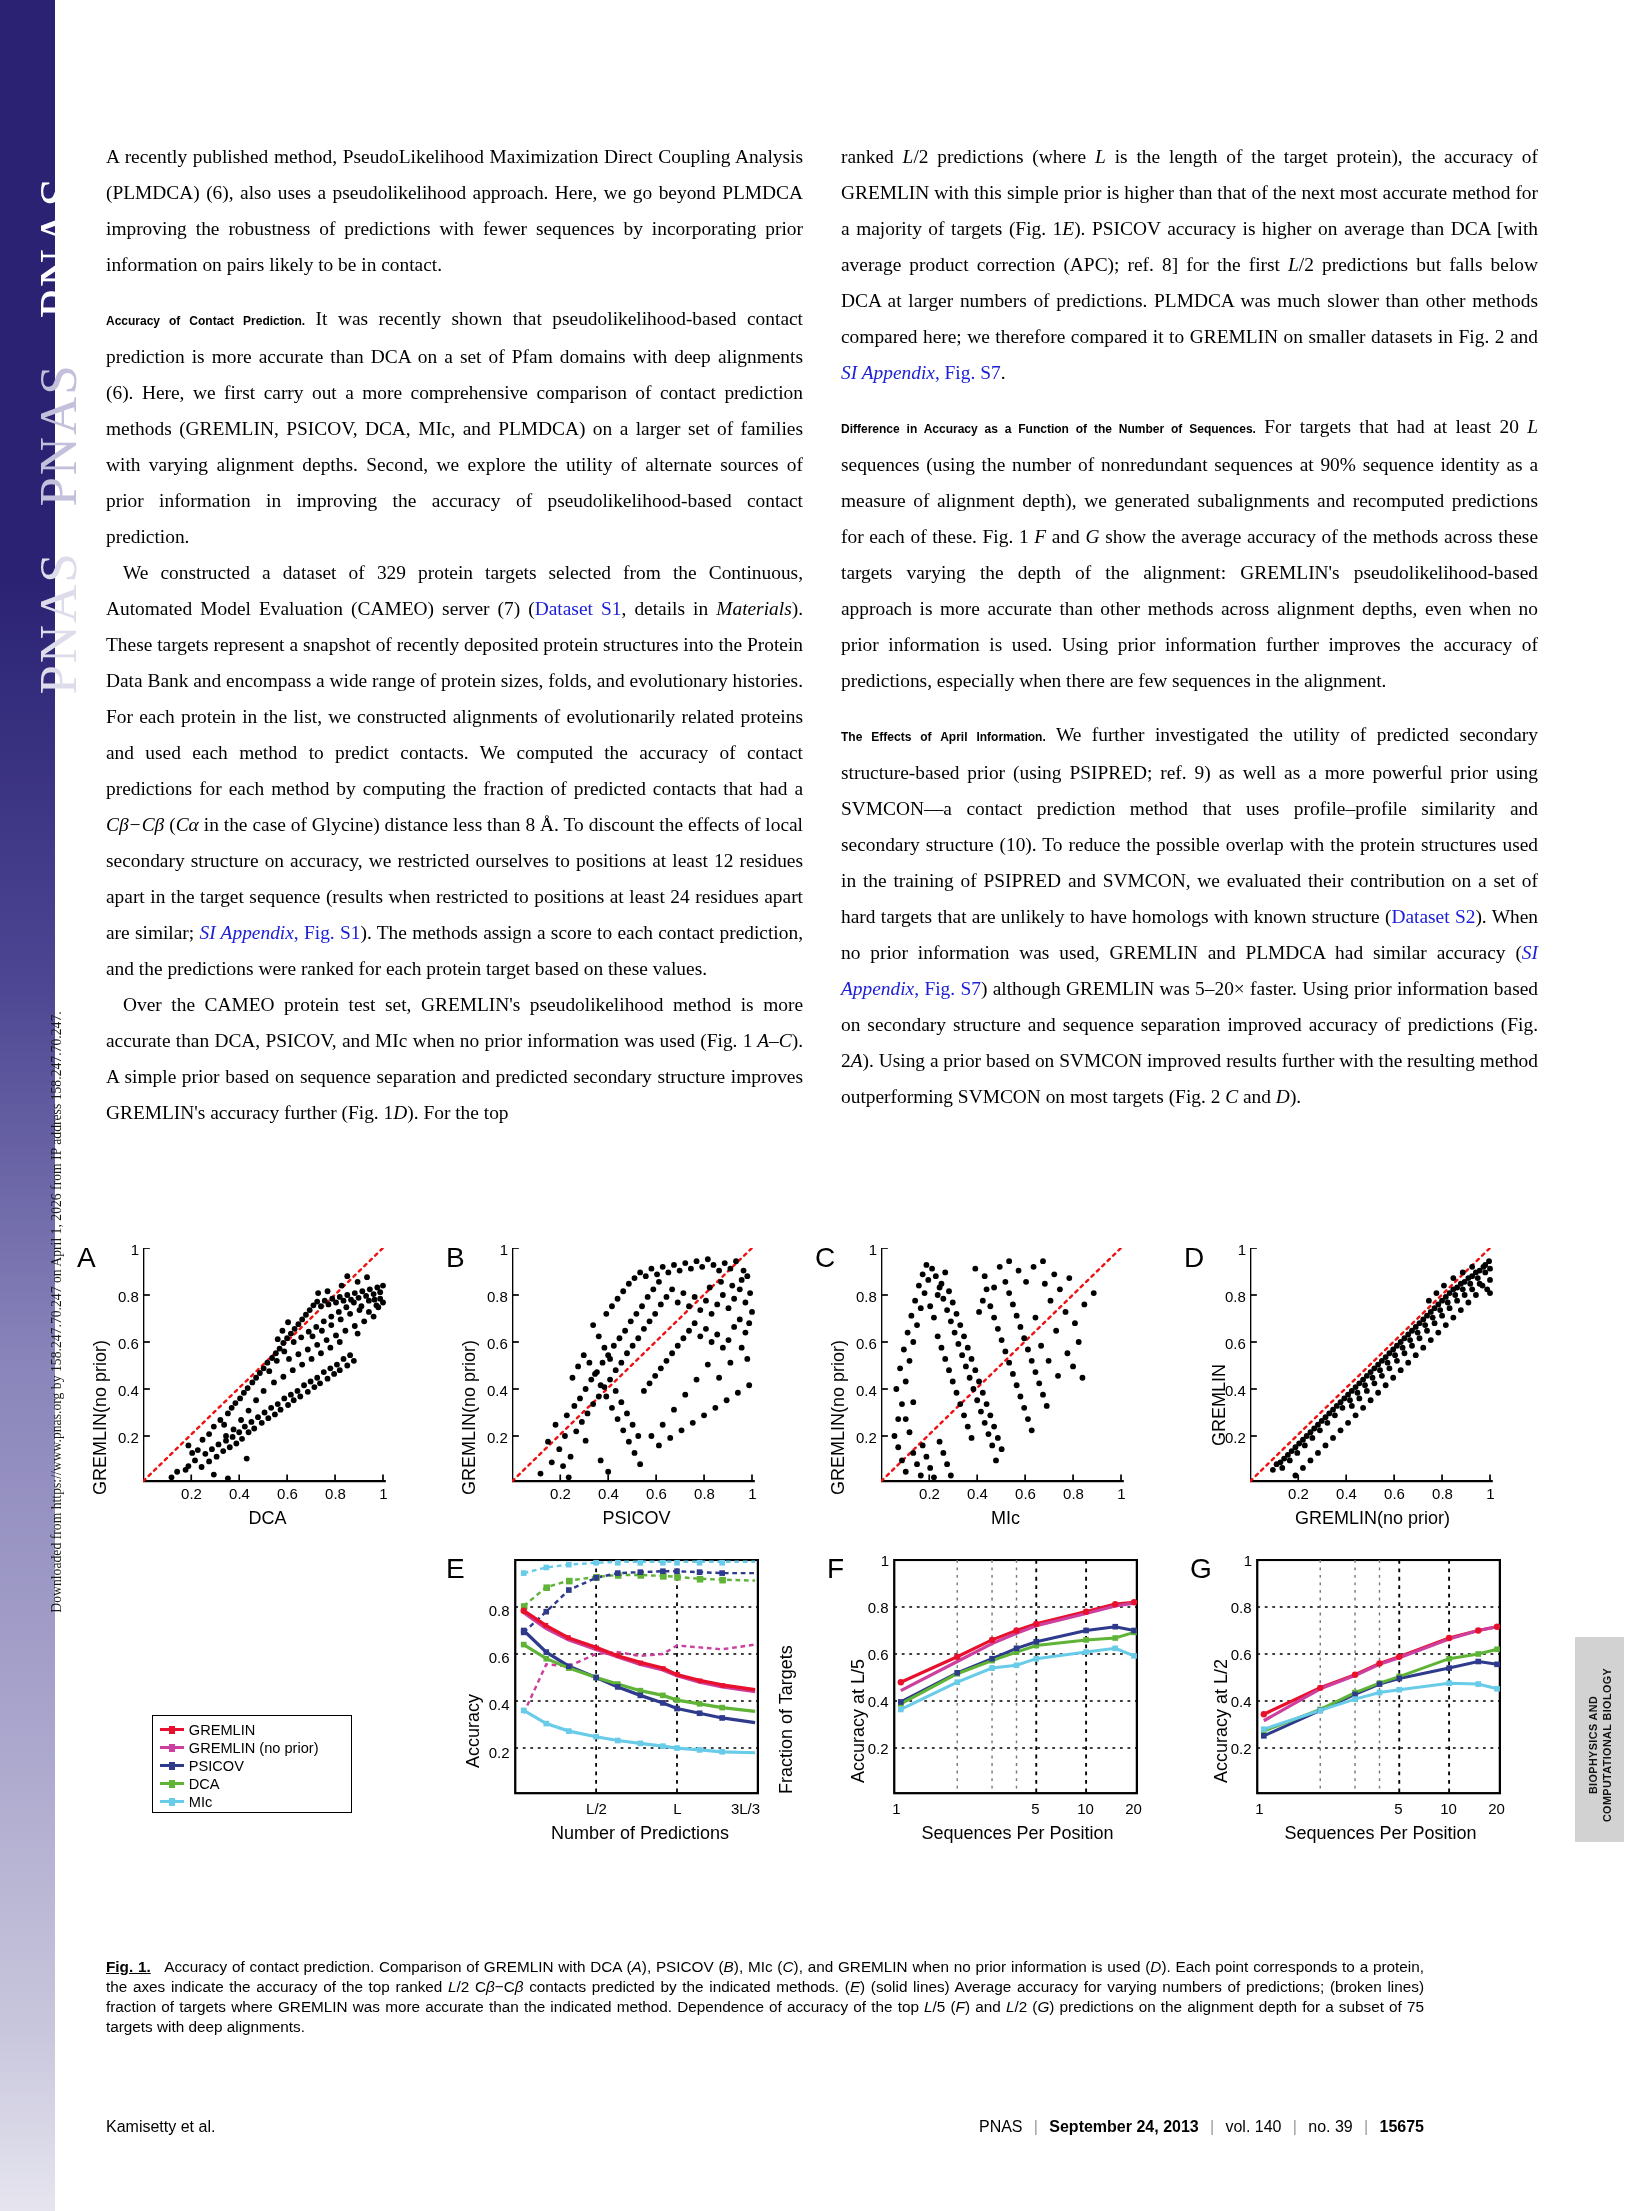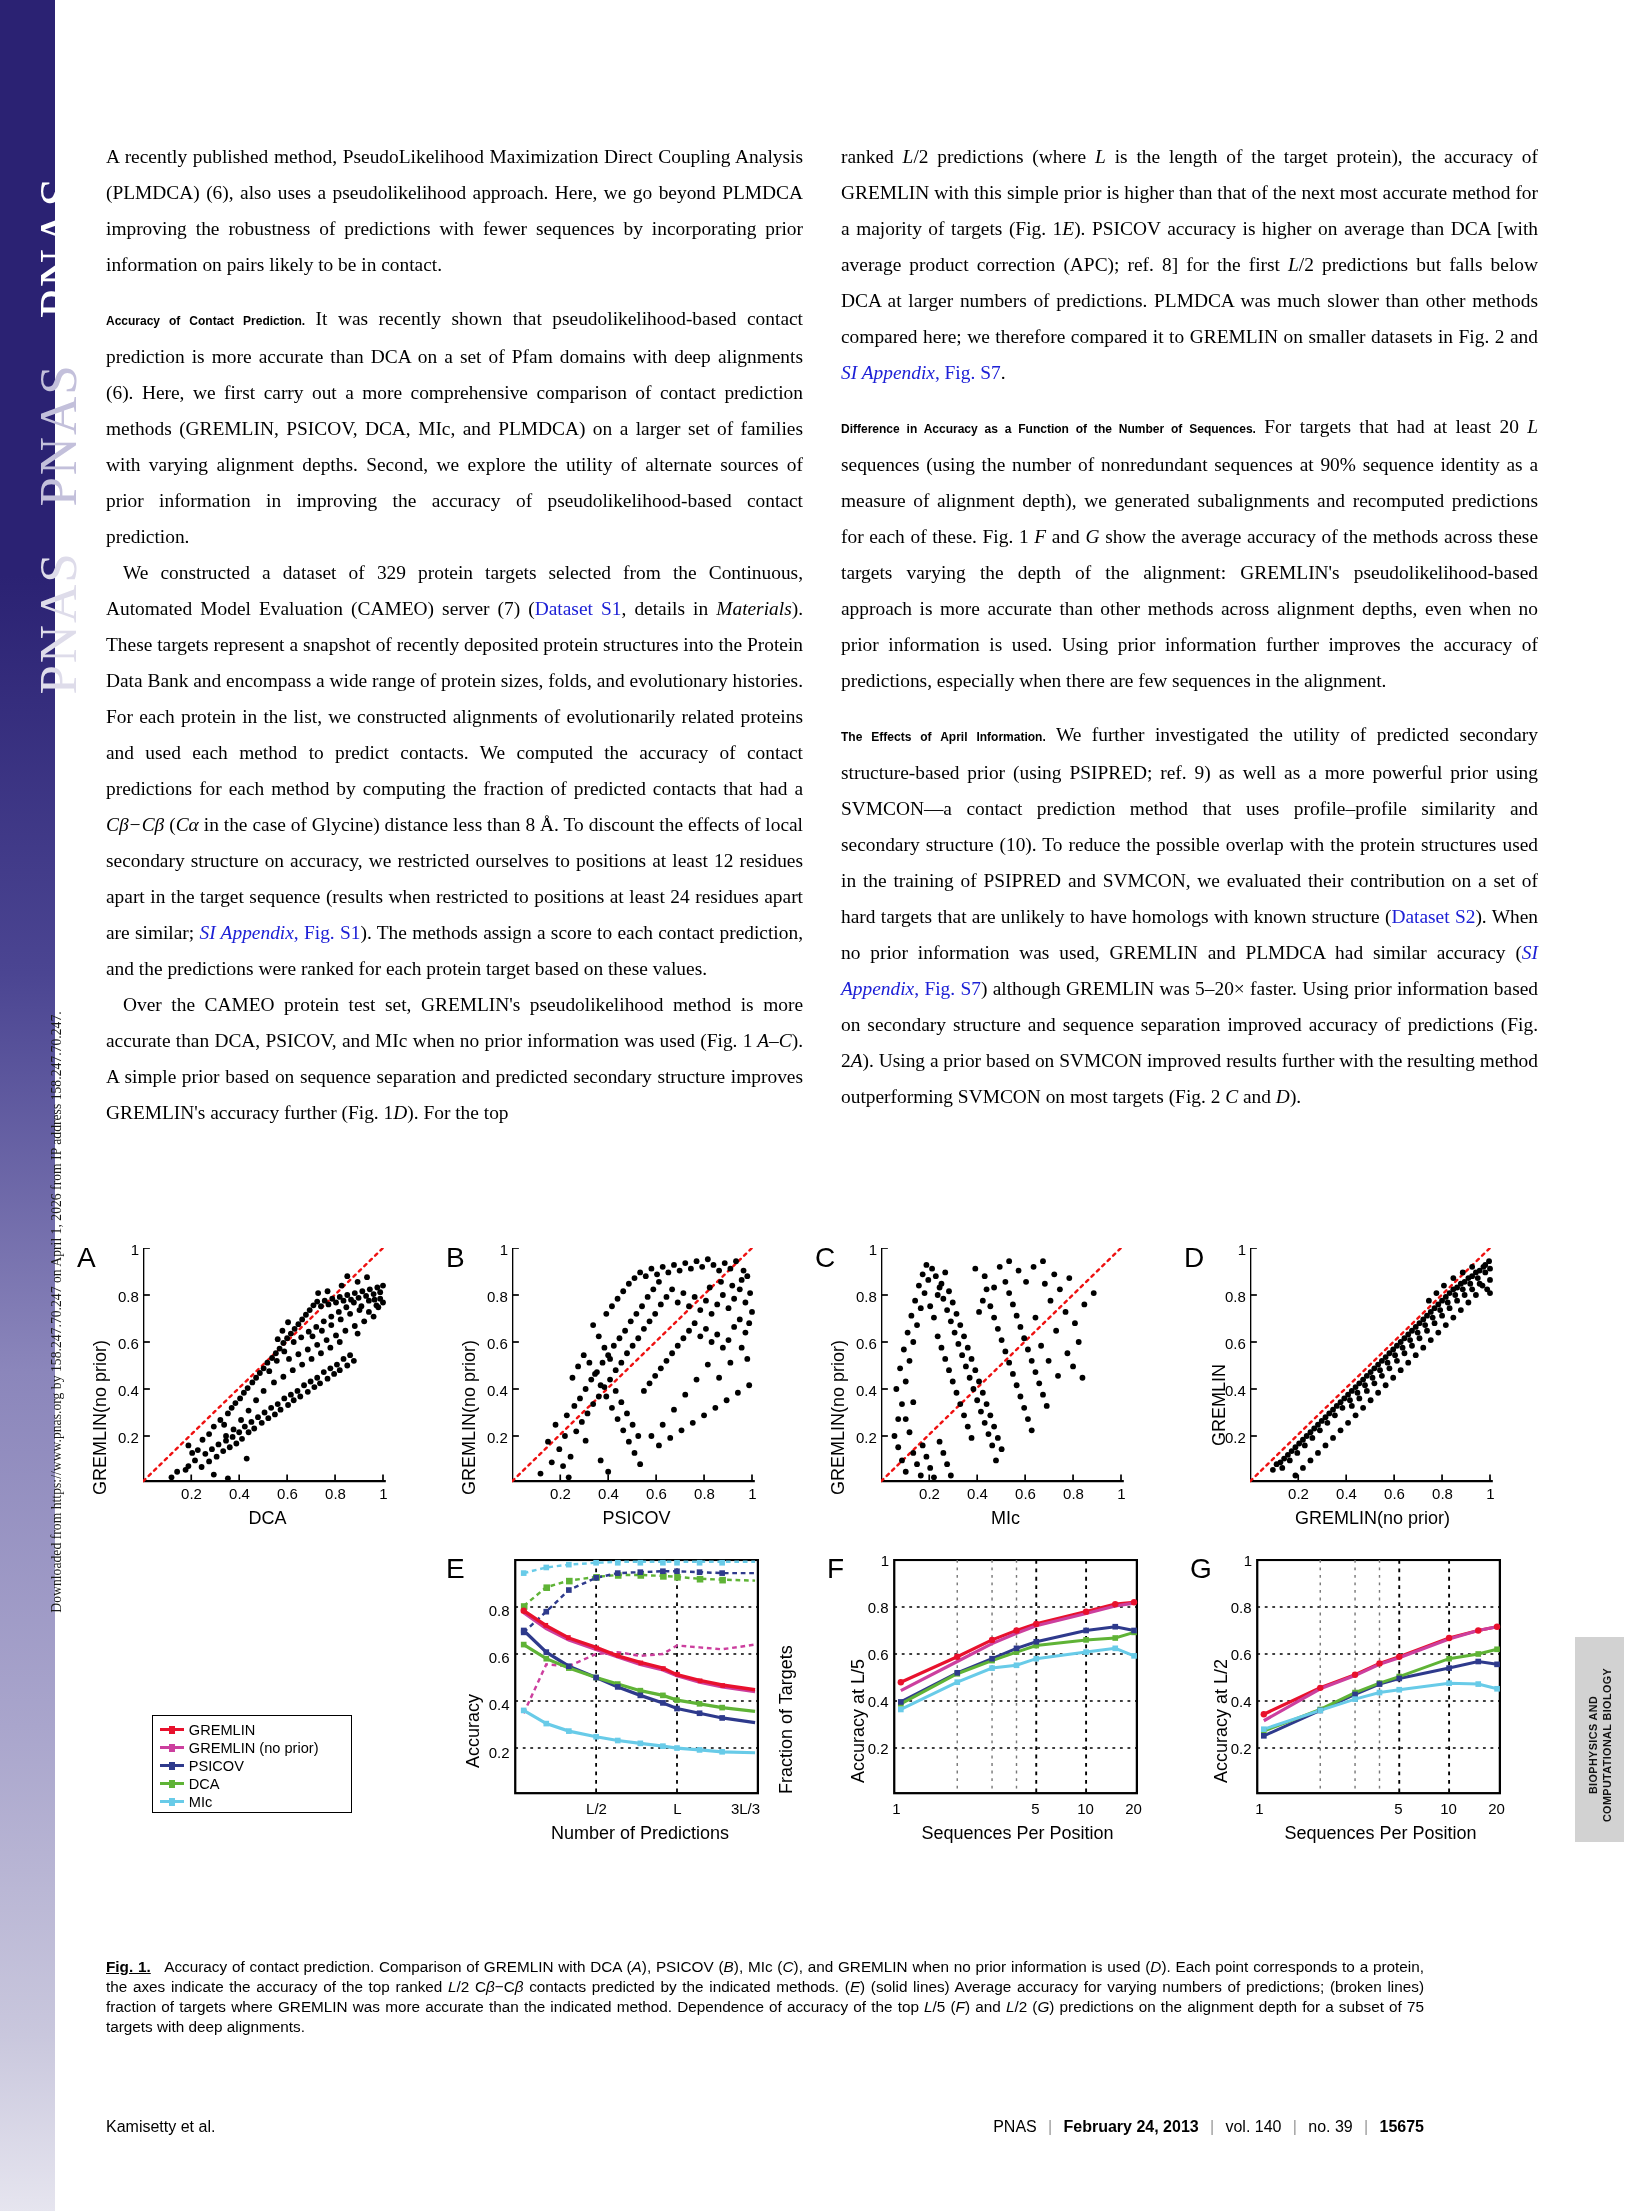--- a/index.html
+++ b/index.html
@@ -1236,21 +1236,21 @@
   <div id="caption">
     <b>Fig. 1.</b>&nbsp;&nbsp;
     <span>Accuracy of contact prediction. Comparison of GREMLIN with DCA (<i>A</i>), PSICOV (<i>B</i>), MIc (<i>C</i>), and GREMLIN when no prior information is used (<i>D</i>). Each point corresponds to a protein, the axes indicate the accuracy of the top ranked <i>L</i>/2 C<i>β</i>−C<i>β</i> contacts predicted by the indicated methods. (<i>E</i>) (solid lines) Average accuracy for varying numbers of predictions; (broken lines) fraction of targets where GREMLIN was more accurate than the indicated method. Dependence of accuracy of the top <i>L</i>/5 (<i>F</i>) and <i>L</i>/2 (<i>G</i>) predictions on the alignment depth for a subset of 75 targets with deep alignments.</span>
   </div>
 
   <div id="footer">
     <div>Kamisetty et al.</div>
     <div class="right">
       <span>PNAS</span>
       <span class="sep">|</span>
-      <span class="bold">February 24, 2013</span>
+      <span class="bold">September 24, 2013</span>
       <span class="sep">|</span>
       <span>vol. 140</span>
       <span class="sep">|</span>
       <span>no. 39</span>
       <span class="sep">|</span>
       <span class="bold">15675</span>
     </div>
   </div>
 
 </div>

